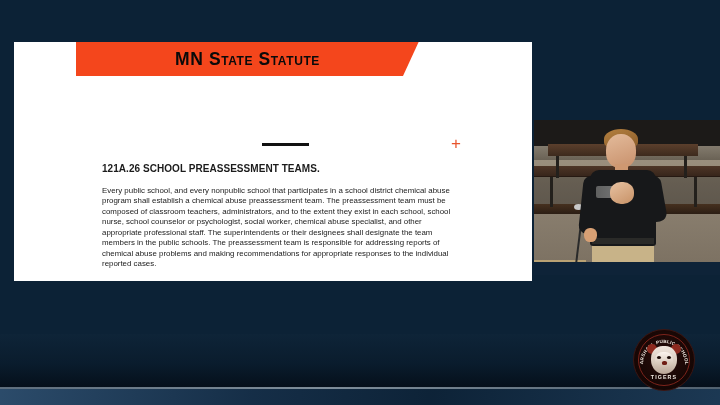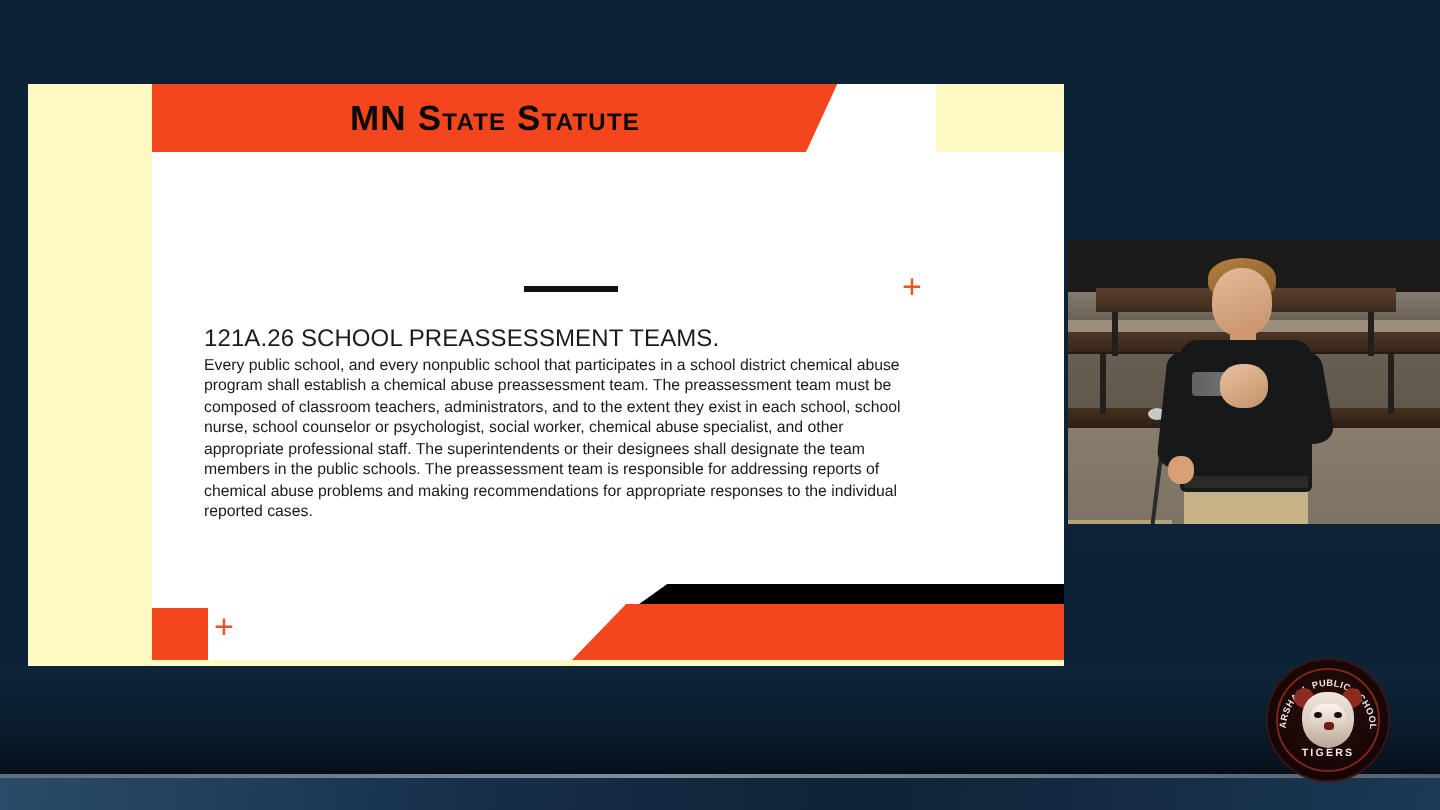--- a/index.html
+++ b/index.html
@@ -16,42 +16,42 @@
   .bg-band{position:absolute;left:0;top:334px;width:720px;height:54px;
     background:linear-gradient(180deg,#0e2438 0%,#0a1c2d 55%,#050f1a 100%);}
   .bg-divider{position:absolute;left:0;top:387px;width:720px;height:2px;
     background:linear-gradient(90deg,#6d7d8c 0%,#93a2ae 45%,#5e6e7c 100%);opacity:.85;}
   .bg-foot2{position:absolute;left:0;top:389px;width:720px;height:16px;
     background:linear-gradient(105deg,#2a4straat 0%,#24405c 0%,#1b3consequ 0%,#203a55 40%,#16293c 100%);}
   .foot-sheen{position:absolute;left:0;top:389px;width:720px;height:16px;
     background:linear-gradient(100deg, rgba(70,110,150,.55) 0%, rgba(40,70,105,.35) 35%, rgba(25,45,70,.15) 60%, rgba(60,100,140,.35) 100%);}
 
   
-  .slide{position:absolute;left:14px;top:42px;width:518px;height:291px;background:#fef9c3;overflow:hidden;}
+  .slide{position:absolute;left:14px;top:42px;width:518px;height:239px;background:#ffffff;overflow:hidden;}
   .slide-white{position:absolute;left:62px;top:34px;width:456px;height:254px;background:#fff;}
   .slide-title-bar{position:absolute;left:62px;top:0px;width:343px;height:34px;background:#f4461c;}
   .slide-title-slant{position:absolute;left:389px;top:0px;width:34px;height:34px;background:#fff;
      clip-path:polygon(46% 0,100% 0,100% 100%,0 100%);}
   .slide-title-white{position:absolute;left:405px;top:0px;width:49px;height:34px;background:#fff;}
   .slide-title{position:absolute;left:62px;top:0px;width:343px;height:34px;
      display:flex;align-items:center;justify-content:center;
      color:#0a0a0a;font-weight:700;font-size:17.5px;letter-spacing:.6px;
      font-family:"Liberation Sans", sans-serif;font-stretch:condensed;
      font-variant:small-caps;white-space:nowrap;}
 
   .rule{position:absolute;left:248px;top:101px;width:47px;height:3px;background:#111;}
 
   .plus{position:absolute;color:#e8532b;font-weight:400;line-height:1;}
   .plus-a{left:437px;top:93px;font-size:17px;}
   .plus-b{left:93px;top:263px;font-size:17px;}
 
   .body-text{position:absolute;left:88px;top:122px;width:356px;
      color:#1b1b1b;font-size:7.9px;line-height:10.55px;
      font-family:"Liberation Sans", sans-serif;}
-  .body-head{font-weight:400;font-size:12px;display:block;margin-bottom:3px;letter-spacing:.05px;}
+  .body-head{font-weight:700;font-size:10px;display:block;margin-bottom:11px;letter-spacing:.05px;}
   .body-para{display:block;}
 
   .slide-bot-orange-left{position:absolute;left:62px;top:262px;width:28px;height:26px;background:#f4461c;}
   .slide-bot-orange-right{position:absolute;left:272px;top:260px;width:246px;height:28px;background:#f4461c;
      clip-path:polygon(11% 0,100% 0,100% 100%,0 100%);}
   .slide-bot-black{position:absolute;left:300px;top:250px;width:218px;height:14px;background:#000;
      clip-path:polygon(9% 0,100% 0,100% 100%,0 100%);}
 
   
   .video{position:absolute;left:534px;top:120px;width:186px;height:155px;overflow:hidden;background:#2b2e2c;}

